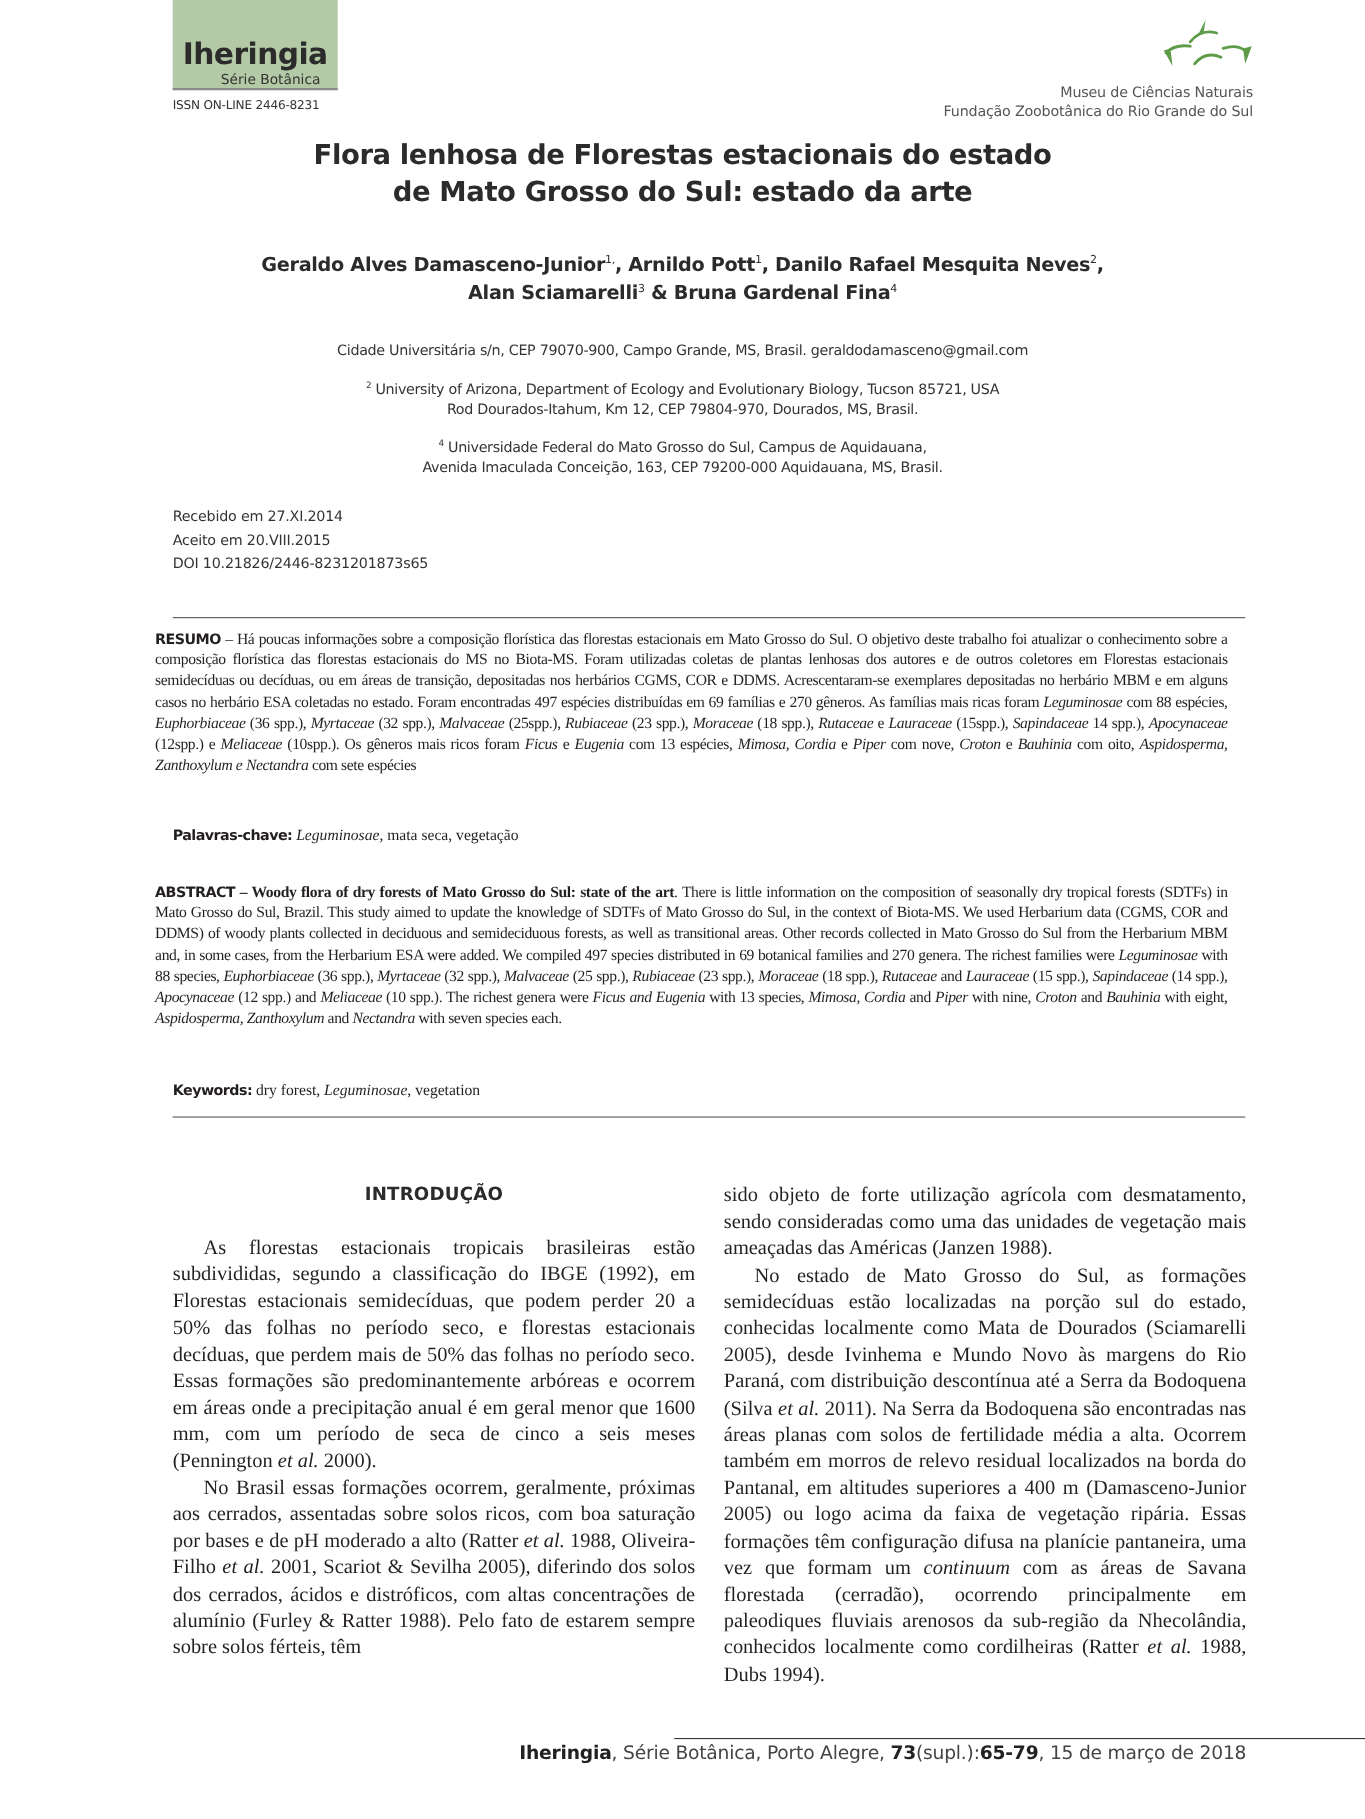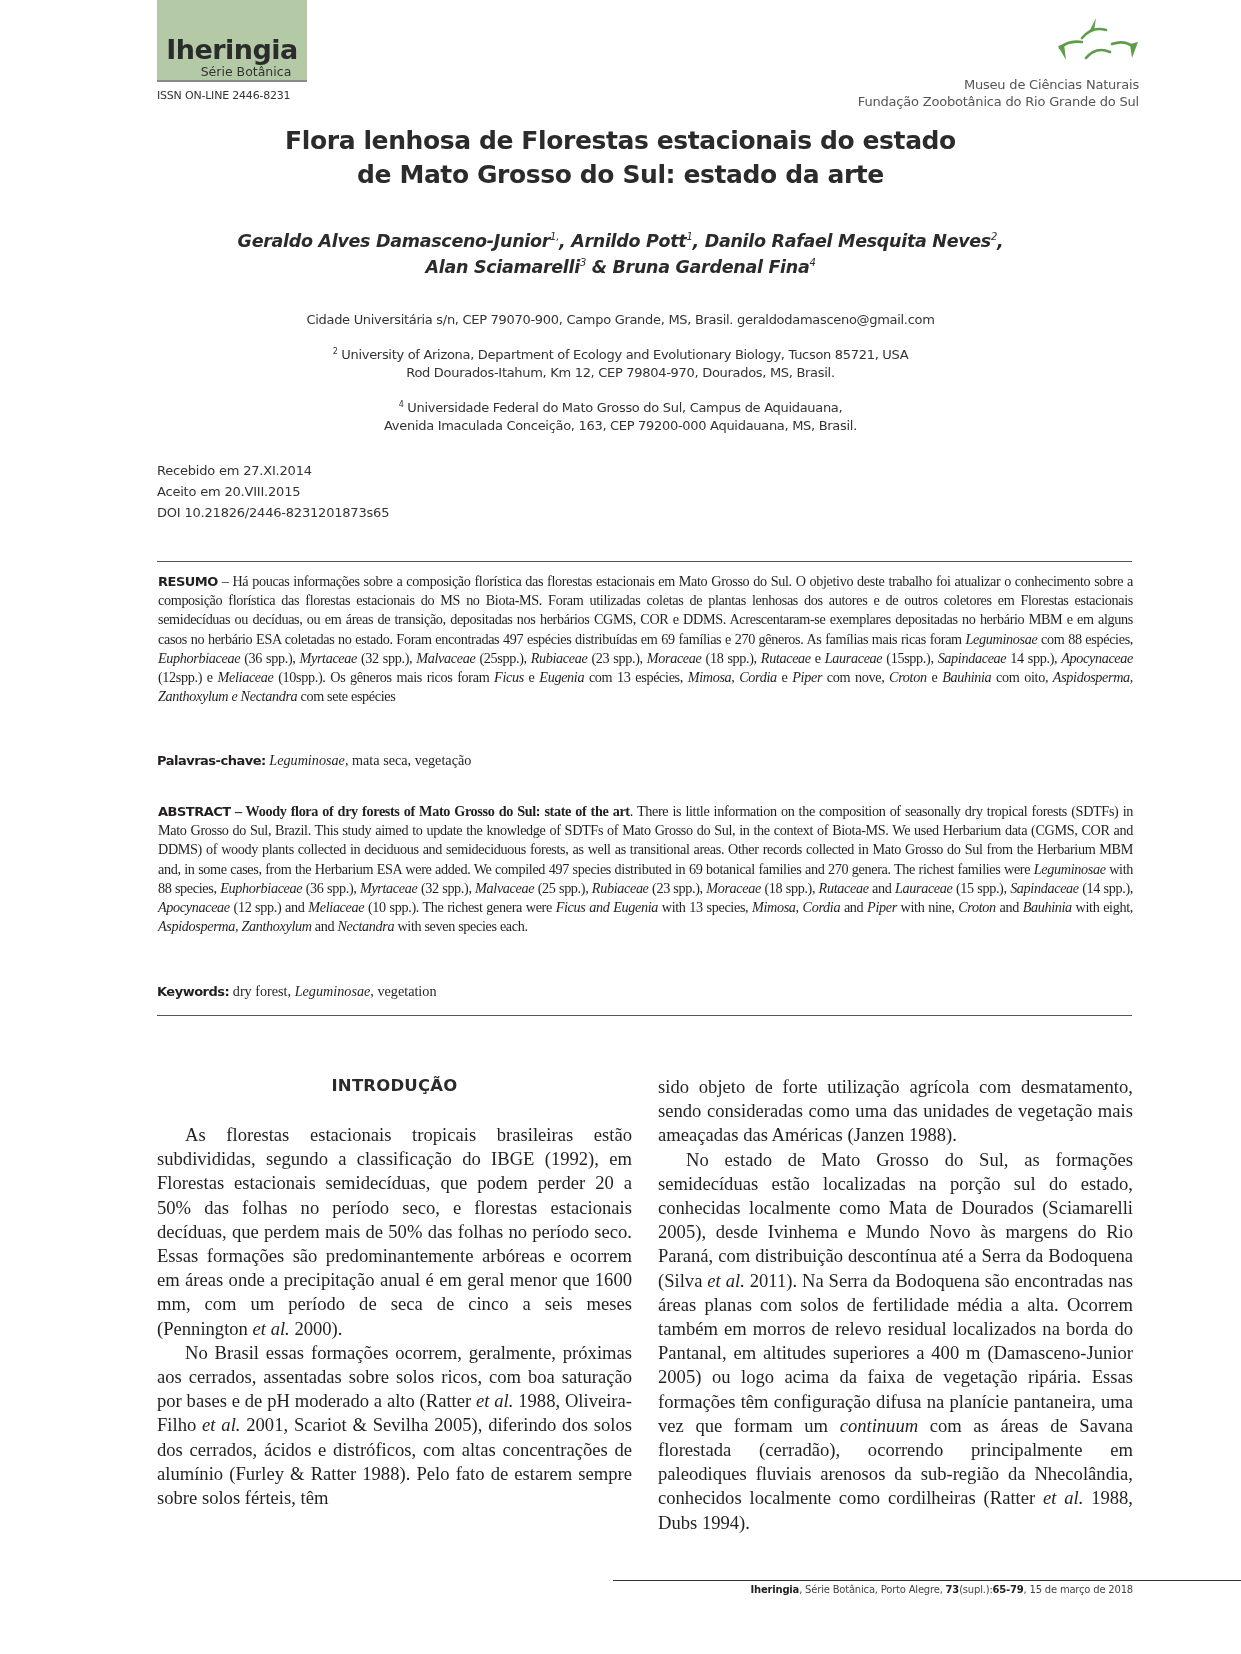--- a/index.html
+++ b/index.html
@@ -13,51 +13,51 @@
 
   .logo-icon { position: absolute; left: 1052px; top: 14px; width: 88px; height: 52px; }
   .inst-line { position: absolute; right: 102px; font-family: "DejaVu Sans", sans-serif; font-size: 13px; color: #555; text-align: right; letter-spacing: -0.2px; }
   .inst-1 { top: 77px; }
   .inst-2 { top: 94px; }
 
   .title { position: absolute; left: 200px; width: 841px; text-align: center; font-family: "DejaVu Sans", sans-serif; font-weight: bold; font-size: 25px; color: #2b2b2b; line-height: 33px; letter-spacing: -0.4px; }
   .title-1 { top: 124px; }
   .title-2 { top: 158px; }
 
-  .authors { position: absolute; left: 150px; width: 941px; text-align: center; font-family: "DejaVu Sans", sans-serif; font-weight: bold; font-size: 17.5px; color: #2b2b2b; line-height: 26px; letter-spacing: -0.3px; font-style: italic; }
+  .authors { position: absolute; left: 150px; width: 941px; text-align: center; font-family: "DejaVu Sans", sans-serif; font-weight: bold; font-size: 17.5px; color: #2b2b2b; line-height: 26px; letter-spacing: -0.3px; }
   .authors sup { font-size: 10px; font-weight: normal; vertical-align: super; line-height: 0; }
   .authors-1 { top: 228px; }
   .authors-2 { top: 254px; }
 
   .affil { position: absolute; left: 150px; width: 941px; text-align: center; font-family: "DejaVu Sans", sans-serif; font-size: 13px; color: #333; line-height: 17.5px; letter-spacing: -0.3px; }
   .affil sup { font-size: 8px; vertical-align: super; line-height: 0; }
 
   .dates { position: absolute; left: 157px; font-family: "DejaVu Sans", sans-serif; font-size: 13px; color: #333; letter-spacing: -0.2px; }
 
   .rule { position: absolute; left: 157px; width: 975px; height: 1px; background: #555; }
   .rule-top { top: 561px; }
   .rule-bottom { top: 1015px; }
 
-  .abs-block { position: absolute; left: 158px; width: 975px; font-family: "Liberation Serif", serif; font-size: 14.2px; line-height: 19.2px; color: #231f20; text-align: justify; letter-spacing: -0.35px; }
+  .abs-block { position: absolute; left: 141px; width: 975px; font-family: "Liberation Serif", serif; font-size: 14.2px; line-height: 19.2px; color: #231f20; text-align: justify; letter-spacing: -0.35px; }
   .abs-block i { font-style: italic; }
   .abs-label { font-family: "DejaVu Sans", sans-serif; font-weight: bold; font-size: 13px; letter-spacing: -0.5px; }
   .abs-title-en { font-weight: bold; }
   .kw { position: absolute; left: 157px; font-family: "Liberation Serif", serif; font-size: 14.2px; color: #231f20; }
 
   .section-heading { position: absolute; left: 157px; width: 475px; top: 1076px; text-align: center; font-family: "DejaVu Sans", sans-serif; font-weight: bold; font-size: 16.5px; color: #2b2b2b; letter-spacing: 0.2px; }
 
   .col { position: absolute; width: 475px; font-family: "Liberation Serif", serif; font-size: 18.6px; line-height: 24.2px; color: #231f20; text-align: justify; }
   .col-left { left: 157px; top: 1123px; }
   .col-right { left: 658px; top: 1075px; }
   .col p { text-indent: 28px; }
   .col p.cont { text-indent: 0; }
   .col i { font-style: italic; }
 
   .footer-rule { position: absolute; left: 613px; top: 1580px; width: 628px; height: 1px; background: #333; }
-  .footer { position: absolute; right: 108px; top: 1584px; font-family: "DejaVu Sans", sans-serif; font-size: 10px; color: #444; letter-spacing: -0.2px; }
+  .footer { position: absolute; right: 108px; top: 1584px; font-family: "DejaVu Sans", sans-serif; font-size: 17px; color: #444; letter-spacing: -0.2px; }
   .footer b { color: #222; }
 </style>
 </head>
 <body>
 
 <div class="journal-box">
   <div class="journal-name">Iheringia</div>
   <div class="journal-series">Série Botânica</div>
 </div>
 <div class="issn">ISSN ON-LINE 2446-8231</div>

